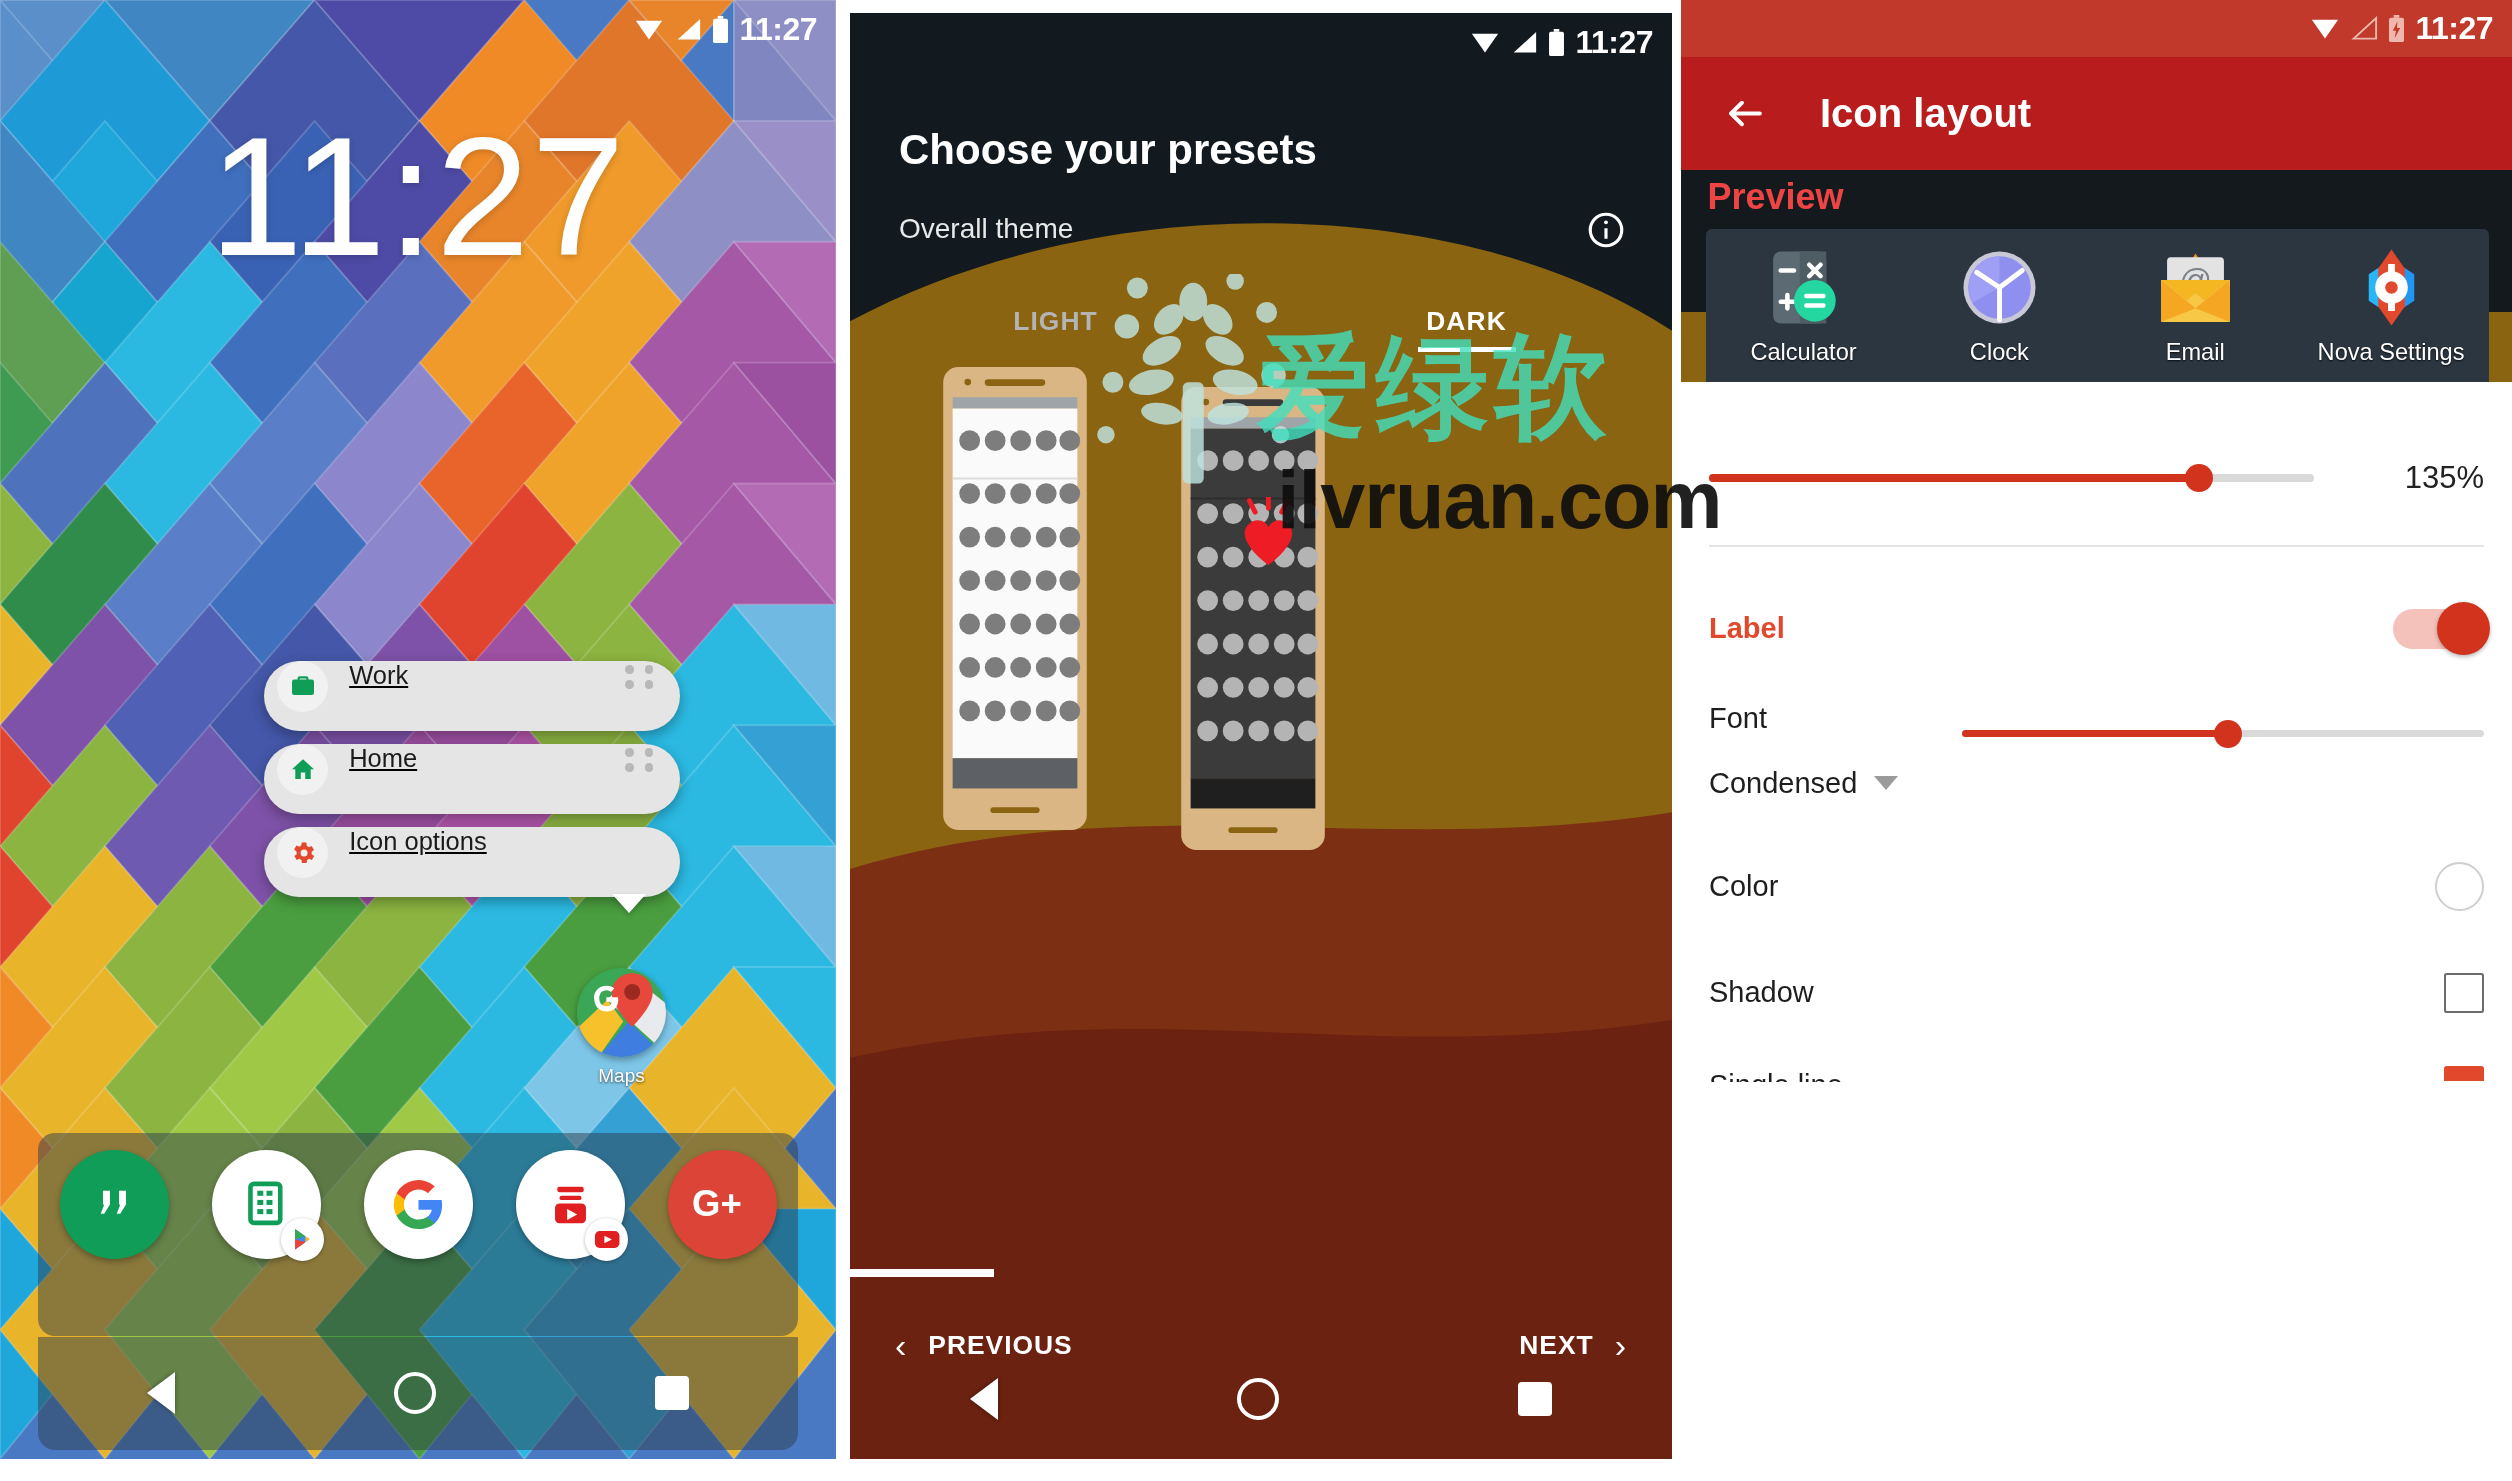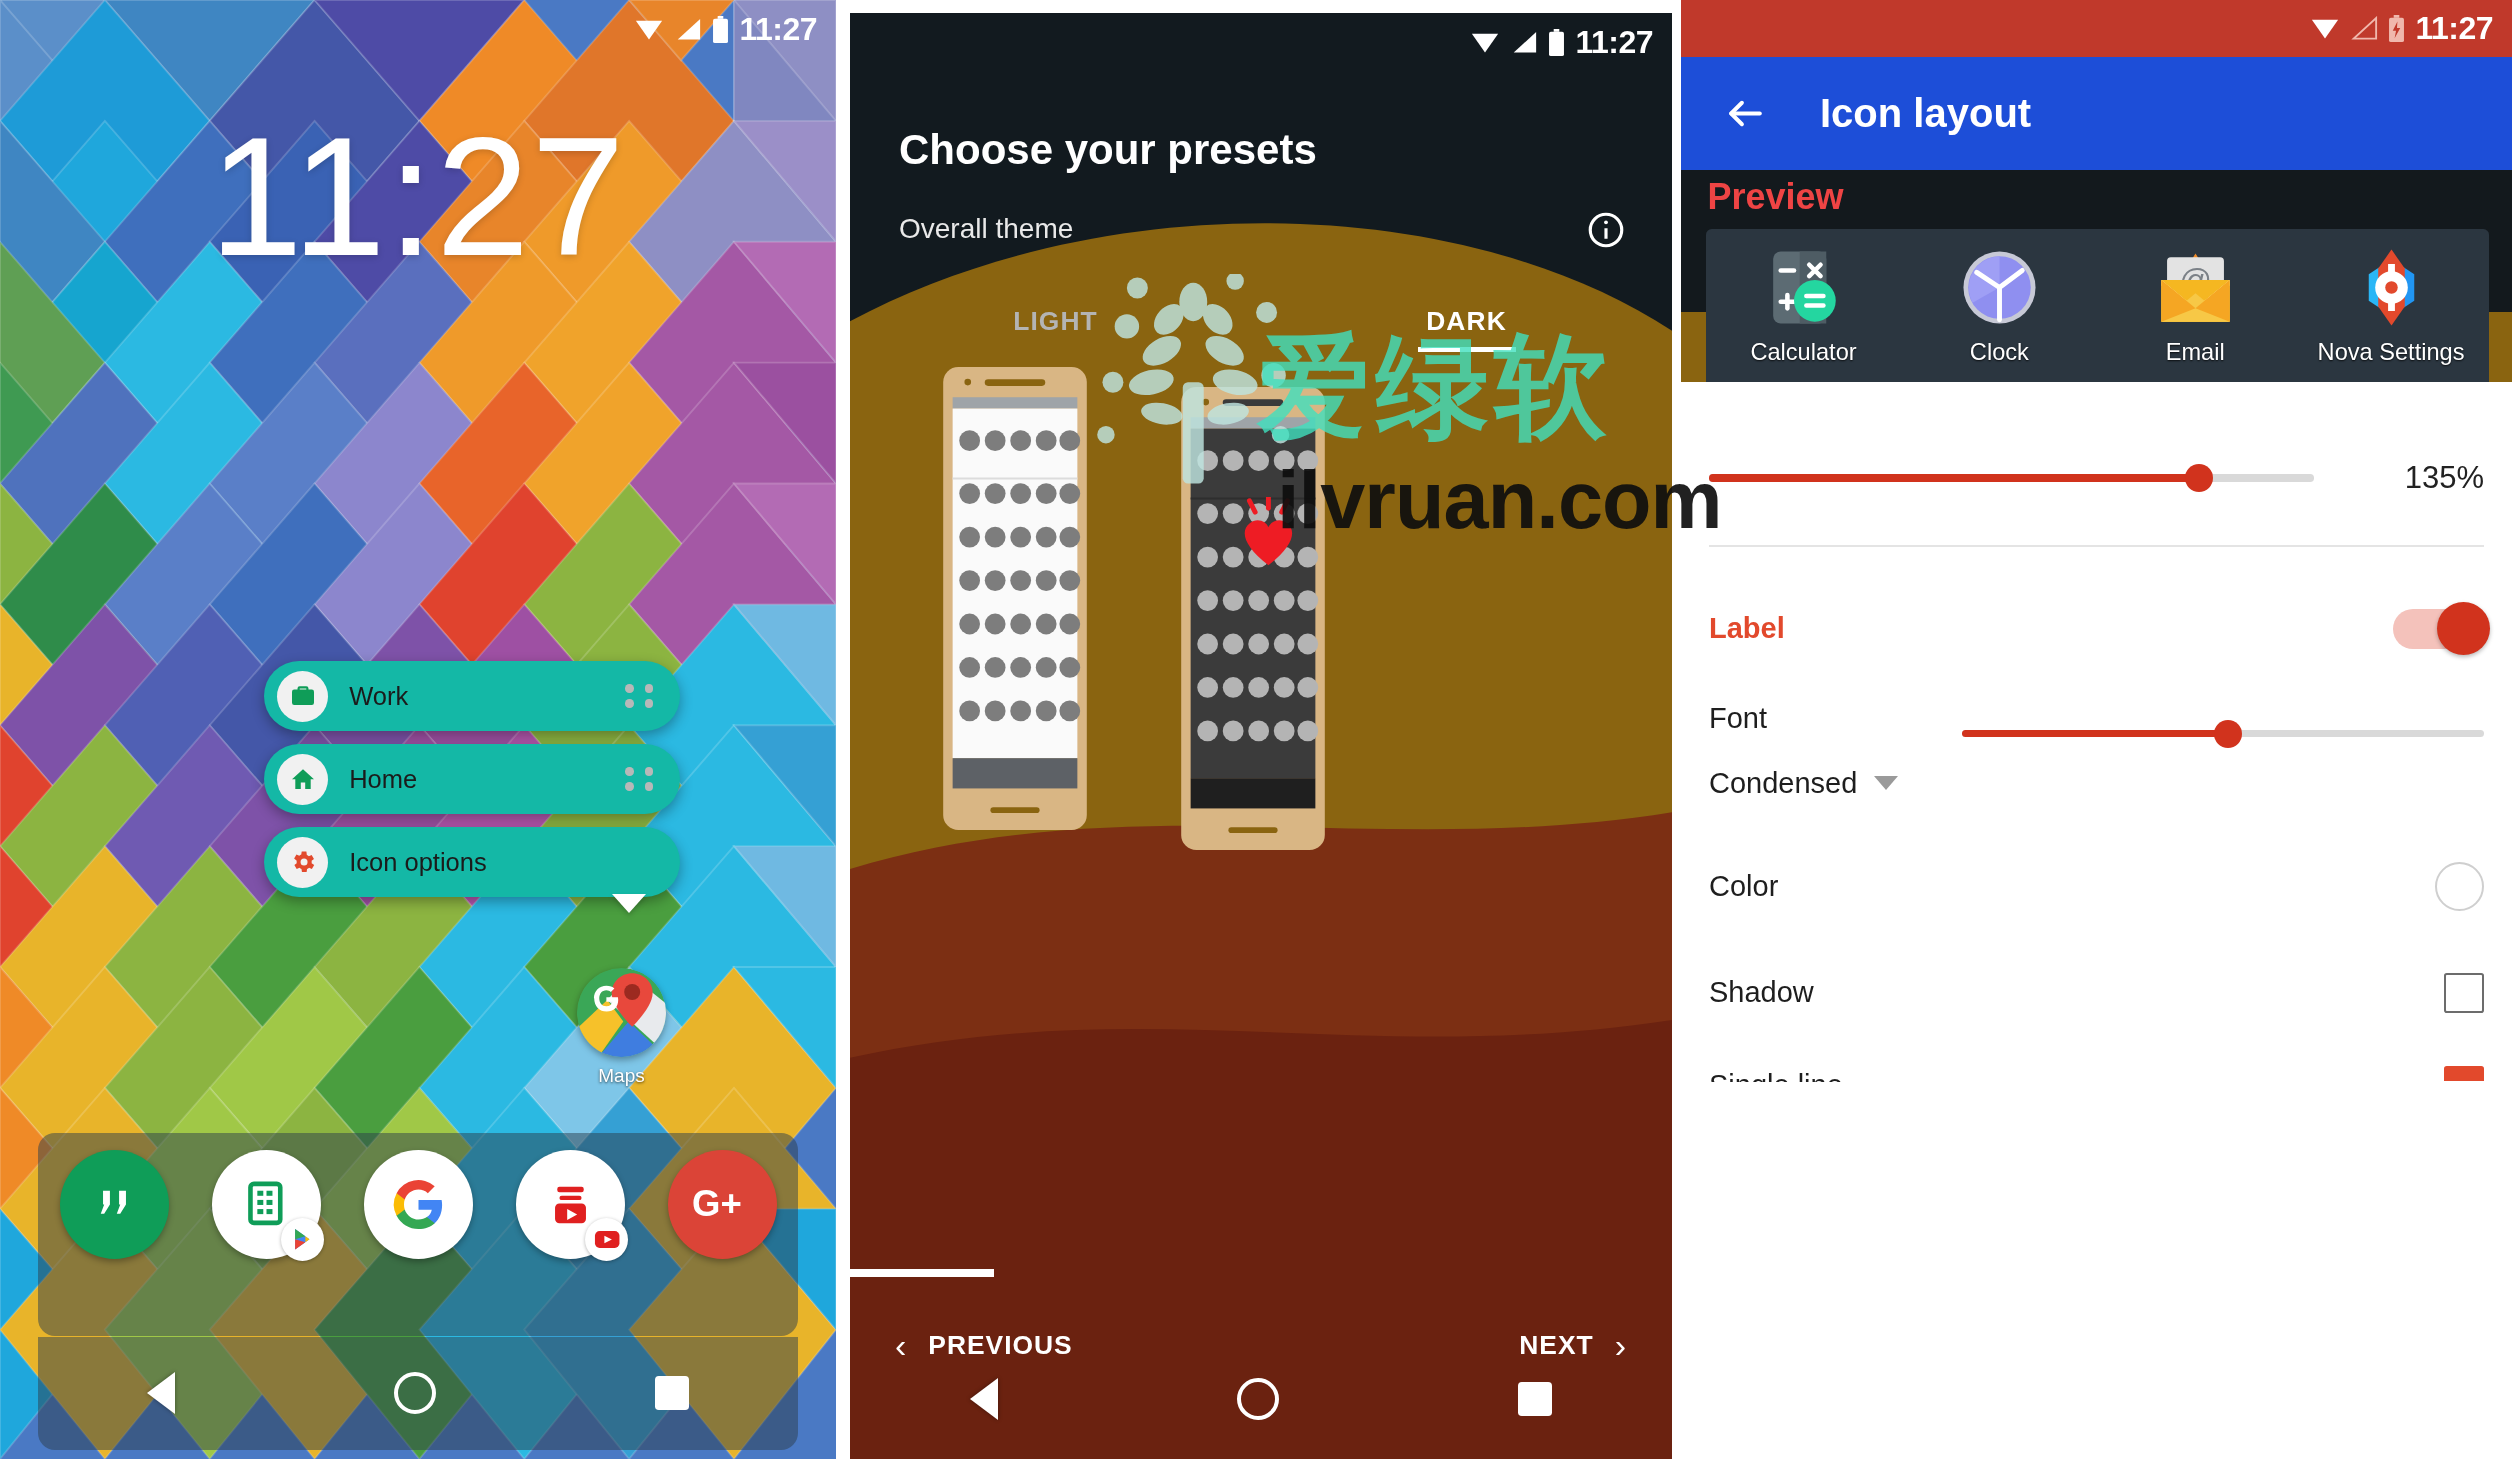--- a/index.html
+++ b/index.html
@@ -27,23 +27,23 @@
   .wallpaper { position:absolute; inset:0; }
   .wallpaper svg { width:100%; height:100%; display:block; }
 
   .bigclock { position:absolute; top:113px; left:0; right:0; text-align:center;
               font-size:168px; font-weight:300; color:#fff; line-height:1;
               letter-spacing:1.9px; text-shadow:0 1.9px 7.6px rgba(0,0,0,.18);
               font-family:"Liberation Sans", sans-serif; }
 
   
   .popup { position:absolute; left:264px; top:661px; width:416px; z-index:30; }
-  .popup-row { position:relative; background:#14b8a6; border-radius:42px; height:70px;
-               display:flex; align-items:center; padding:0 13.2px;
-               box-shadow:0 4.7px 13.2px rgba(0,0,0,.32); margin-bottom:13.2px; }
+  .popup-row { position:relative; background:#e5e5e5; border-radius:42px; height:70px;
+               display:flex; padding:0 13.2px;
+               box-shadow:0 4.7px 13.2px rgba(0,0,0,.32); margin-bottom:13.2px;text-decoration:underline; }
   .popup-row:last-child{ margin-bottom:0; }
   .pr-ic { width:51px; height:51px; border-radius:50%; background:#f1f1f1;
            display:flex; align-items:center; justify-content:center; flex:0 0 auto; }
   .pr-label { flex:1; margin-left:21px; font-size:25.5px; color:#1b1b1b; }
   .pr-drag { width:32px; height:32px; margin-right:9.4px; display:grid;
              grid-template-columns:repeat(2,1fr); gap:6.6px; align-content:center; }
   .pr-drag i { width:8.5px; height:8.5px; border-radius:50%; background:#b8b8b8; display:block; }
   .popup-tail { position:absolute; right:34px; bottom:-16px; width:0; height:0;
                 border-left:17px solid transparent; border-right:17px solid transparent;
                 border-top:19px solid #fff; filter:drop-shadow(0 3.8px 2.8px rgba(0,0,0,.18)); }
@@ -101,21 +101,21 @@
                 display:flex; align-items:center; justify-content:space-between;
                 padding:0 45px; z-index:12; }
   .p2-btn { display:flex; align-items:center; gap:21px; color:#fff; font-size:26.4px;
             font-weight:bold; letter-spacing:1px; }
   .chev { font-size:34px; line-height:1; font-weight:400;}
   .nb-p2 { background:transparent; height:113px; bottom:3.8px; }
 
   
   .p3-body { position:absolute; inset:0; background:#fff; }
   .p3-status { position:absolute; top:0; left:0; right:0; height:57px; background:#c0392b; z-index:40;}
-  .p3-appbar { position:absolute; top:57px; left:0; right:0; height:113px; background:#1d4ed8;
+  .p3-appbar { position:absolute; top:57px; left:0; right:0; height:113px; background:#b91c1c;
                display:flex; align-items:center; padding-left:43px; gap:53px; z-index:30;}
   .p3-backarrow { width:43px; height:43px; }
   .p3-title { color:#fff; font-size:40px; font-weight:bold; }
 
   .p3-preview-wrap { position:absolute; top:170px; left:0; right:0; height:212px;
                      background:#13191d; overflow:hidden; }
   .p3-preview-label { position:absolute; left:26.4px; top:5.7px; color:#ef4444; font-size:36px; font-weight:bold; z-index:6;}
   .p3-card { position:absolute; left:24.6px; right:23px; top:59px; height:161px;
              background:#2b3640; border-radius:5.7px; display:flex; align-items:flex-start;
              justify-content:space-around; padding-top:13.2px; z-index:5; }

